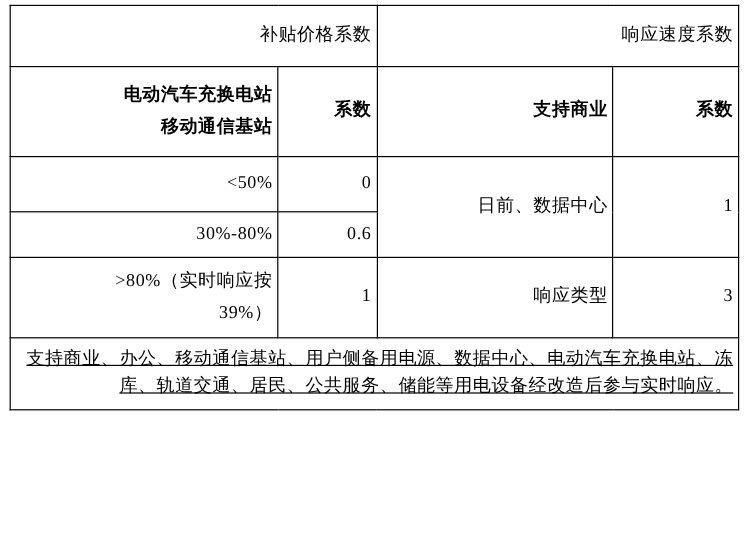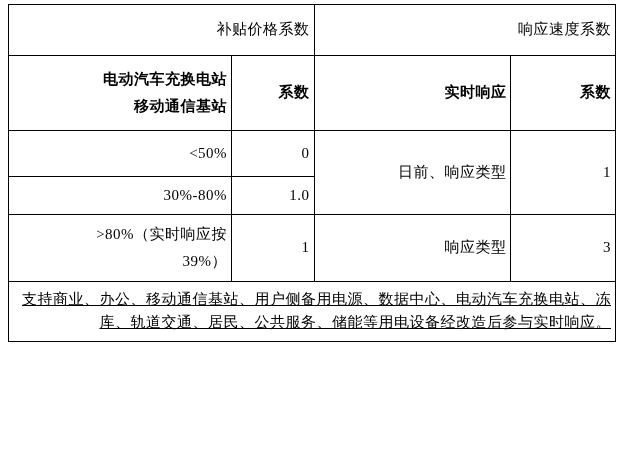--- a/index.html
+++ b/index.html
@@ -95,32 +95,32 @@
       <tr>
         <td class="hdr-group" colspan="2">补贴价格系数</td>
         <td class="hdr-group" colspan="2">响应速度系数</td>
       </tr>
       <tr>
         <td class="hdr-sub">
           <span class="two-line">电动汽车充换电站</span>
           <span class="two-line">移动通信基站</span>
         </td>
         <td class="hdr-sub">系数</td>
-        <td class="hdr-sub">实时响应</td>
+        <td class="hdr-sub">支持商业</td>
         <td class="hdr-sub">系数</td>
       </tr>
       <tr class="row-tall">
         <td>&lt;50%</td>
         <td class="num">0</td>
-        <td rowspan="2">日前、响应类型</td>
+        <td rowspan="2">日前、数据中心</td>
         <td rowspan="2" class="num">1</td>
       </tr>
       <tr class="row-mid">
         <td>30%-80%</td>
-        <td class="num">1.0</td>
+        <td class="num">0.6</td>
       </tr>
       <tr class="row-big">
         <td>
           <span class="cell-wrap">&gt;80%（实时响应按</span>
           <span class="cell-wrap">39%）</span>
         </td>
         <td class="num">1</td>
         <td>响应类型</td>
         <td class="num">3</td>
       </tr>

